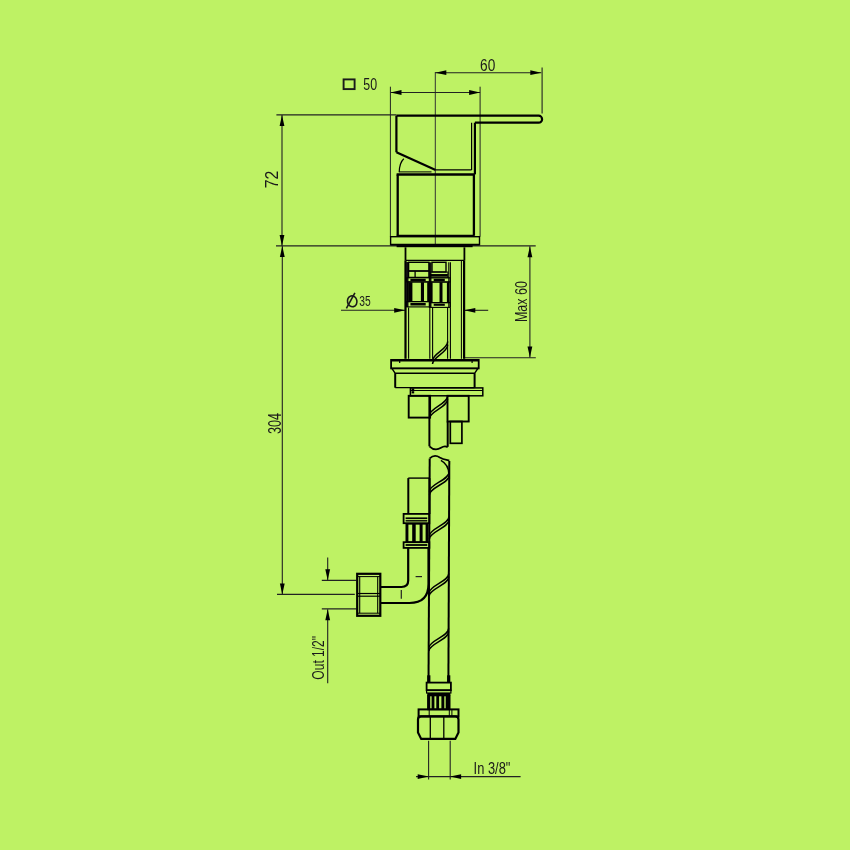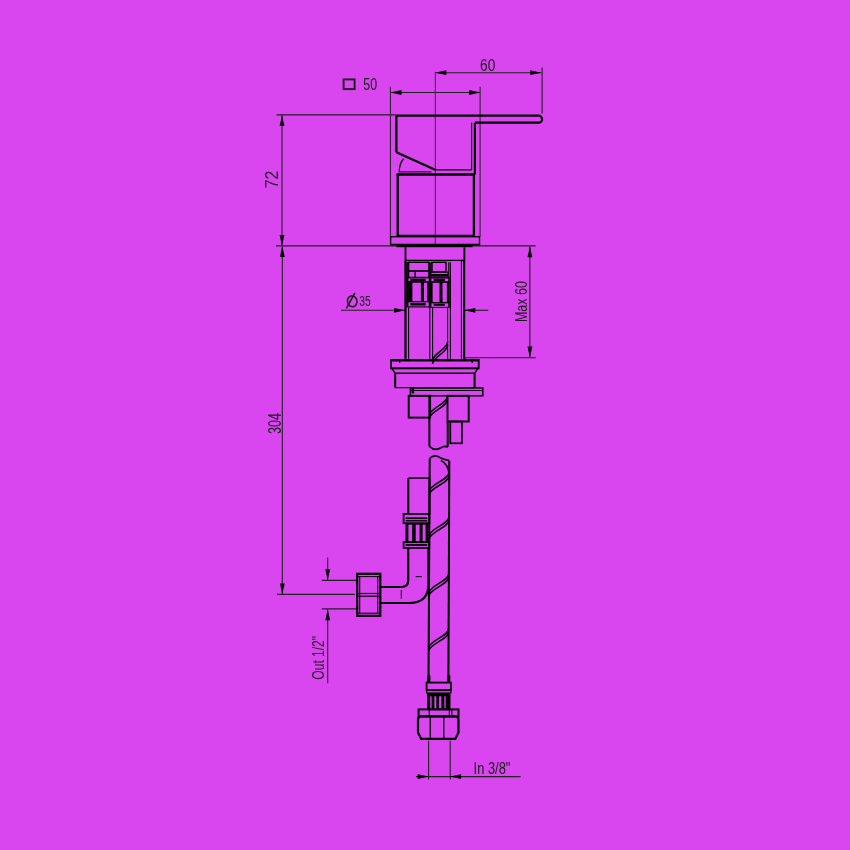--- a/index.html
+++ b/index.html
@@ -1,16 +1,16 @@
 <!DOCTYPE html>
 <html><head>
 <meta charset="utf-8">
 <style>
   html,body{margin:0;padding:0;background:#fff;}
-  .page{width:850px;height:850px;position:relative;background:#d946ef;}
+  .page{width:850px;height:850px;position:relative;background:#bef264;}
   svg text{font-family:"Liberation Sans",sans-serif;fill:#1a1a1a;}
 </style>
 </head>
 <body>
 <div class="page">
 <svg width="850" height="850" viewBox="0 0 850 850" xmlns="http://www.w3.org/2000/svg">
 <g stroke-linecap="butt" stroke-linejoin="miter" fill="none">
 
 <path d="M435.3,72 V246" stroke="#333" stroke-width="1"></path>
 

